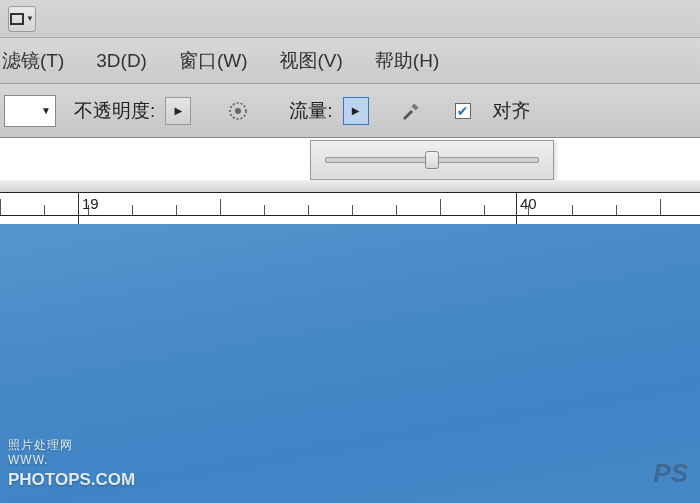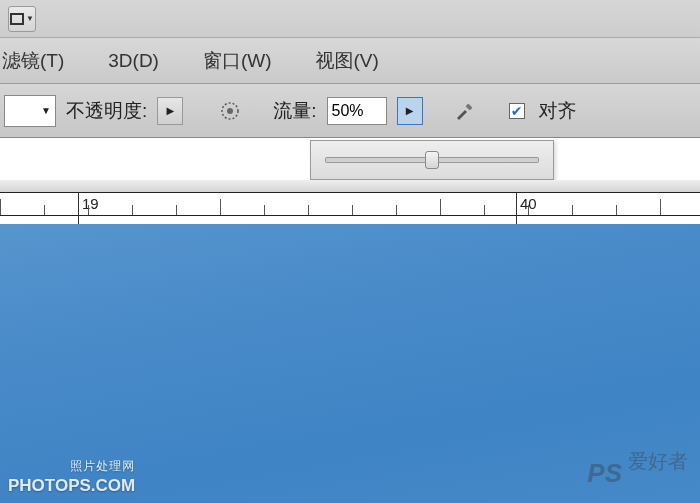--- a/index.html
+++ b/index.html
@@ -3,47 +3,47 @@
 <meta charset="utf-8">
 <style>
   * { box-sizing: border-box; margin: 0; padding: 0; font-family: "Microsoft YaHei", sans-serif; }
   body { width: 700px; height: 503px; background: #fff; overflow: hidden; position: relative; }
 
   .topbar { height: 38px; background: linear-gradient(#d6d6d6,#cdcdcd); border-bottom: 1px solid #aaa; display: flex; align-items: center; padding-left: 8px; }
   .screen-mode-btn { width: 28px; height: 26px; border: 1px solid #9a9a9a; border-radius: 3px; background: linear-gradient(#eaeaea,#d4d4d4); display: flex; align-items: center; justify-content: center; gap: 2px; }
   .screen-mode-icon { width: 14px; height: 12px; border: 2px solid #333; }
   .dropdown-arrow { font-size: 8px; color: #333; }
 
-  .menubar { height: 46px; background: linear-gradient(#d8d8d8,#cacaca); border-bottom: 1px solid #9c9c9c; display: flex; align-items: center; padding-left: 2px; gap: 44px; font-size: 19px; color: #333; }
+  .menubar { height: 46px; background: linear-gradient(#d8d8d8,#cacaca); border-bottom: 1px solid #9c9c9c; display: flex; align-items: center; padding-left: 2px; gap: 32px; font-size: 19px; color: #333; }
   .menu-item { cursor: default; }
 
   .optionsbar { height: 54px; background: linear-gradient(#d6d6d6,#c7c7c7); border-bottom: 1px solid #888; display: flex; align-items: center; padding-left: 4px; gap: 10px; font-size: 19px; color: #222; position: relative; }
   .brush-preset { width: 52px; height: 32px; background: #fff; border: 1px solid #888; display: flex; align-items: center; justify-content: flex-end; padding-right: 4px; }
   .brush-preset .tri { font-size: 10px; }
-  .label { white-space: nowrap; }
+  .label { white-space: nowrap; margin-left: 8px; }
   .num-input { width: 60px; height: 28px; background: #fff; border: 1px solid #888; font-size: 16px; padding: 0 4px; text-align: left; }
   .popup-btn { width: 26px; height: 28px; border: 1px solid #999; background: linear-gradient(#e6e6e6,#d0d0d0); display: flex; align-items: center; justify-content: center; font-size: 10px; }
   .popup-btn.active { border: 1px solid #3a76c4; background: #bcd3ef; }
   .airbrush-icon, .eyedrop-icon { width: 26px; height: 26px; display: flex; align-items: center; justify-content: center; }
   .checkbox { width: 16px; height: 16px; border: 1px solid #666; background: #fff; display: inline-flex; align-items: center; justify-content: center; color: #2a6db0; font-size: 14px; margin-right: 4px; }
 
   .slider-popup { position: absolute; left: 310px; top: 140px; width: 244px; height: 40px; background: linear-gradient(#eeeeee,#dcdcdc); border: 1px solid #9a9a9a; display: flex; align-items: center; justify-content: center; box-shadow: 2px 2px 4px rgba(0,0,0,.15); }
   .slider-track { width: 214px; height: 6px; background: #d0d0d0; border: 1px solid #999; border-radius: 2px; position: relative; }
   .slider-thumb { position: absolute; top: -7px; left: 50%; transform: translateX(-50%); width: 14px; height: 18px; background: linear-gradient(#f4f4f4,#d6d6d6); border: 1px solid #888; border-radius: 3px; }
 
   .ruler { position: absolute; top: 192px; left: 0; right: 0; height: 24px; background: #fff; border-top: 1px solid #222; border-bottom: 1px solid #222; }
   .ruler-separator { position: absolute; top: 180px; left: 0; right: 0; height: 12px; background: linear-gradient(#efefef,#d4d4d4); }
   .ruler .major { position: absolute; top: 0; width: 1px; height: 32px; background: #333; }
   .ruler .minor { position: absolute; bottom: 0; width: 1px; height: 10px; background: #555; }
   .ruler .med { position: absolute; bottom: 0; width: 1px; height: 16px; background: #555; }
   .ruler .num { position: absolute; top: 2px; font-size: 15px; color: #222; }
 
   .canvas { position: absolute; top: 224px; left: 0; right: 0; bottom: 0; background: #4a8ecb; background: linear-gradient(170deg,#5795cd 0%, #4a8bc9 30%, #3f84c5 70%, #4689c8 100%); }
 
-  .watermark-left { position: absolute; left: 8px; bottom: 6px; color: rgba(255,255,255,.85); font-size: 14px; line-height: 1.3; font-family: Arial, sans-serif; text-shadow: 0 1px 2px rgba(0,0,0,.3); text-align: right; }
+  .watermark-left { position: absolute; left: 8px; bottom: 12px; color: rgba(255,255,255,.85); font-size: 14px; line-height: 1.3; font-family: Arial, sans-serif; text-shadow: 0 1px 2px rgba(0,0,0,.3); }
   .watermark-left .small { font-size: 12px; letter-spacing: 1px; }
   .watermark-left .big { font-size: 17px; font-weight: bold; }
 
   .watermark-right { position: absolute; right: 12px; bottom: 14px; color: rgba(60,80,100,.55); display: flex; align-items: center; gap: 6px; }
   .watermark-right .ps { font-size: 26px; font-weight: bold; font-style: italic; font-family: Arial; margin-top: 24px; }
   .watermark-right .txt { font-size: 20px; }
 </style>
 </head>
 <body>
 
@@ -52,38 +52,38 @@
     <span class="screen-mode-icon"></span>
     <span class="dropdown-arrow">▼</span>
   </div>
 </div>
 
 <div class="menubar">
   <span class="menu-item">滤镜(T)</span>
   <span class="menu-item">3D(D)</span>
   <span class="menu-item">窗口(W)</span>
   <span class="menu-item">视图(V)</span>
+  <span class="menu-item">帮助(H)</span>
 </div>
 
 <div class="optionsbar">
   <div class="brush-preset">
     <span class="tri">▼</span>
   </div>
   <span class="label">不透明度:</span>
   <div class="popup-btn">▶</div>
   <div style="width:14px"></div>
   <div class="airbrush-icon">
     <svg width="22" height="22" viewBox="0 0 22 22">
         <circle cx="11" cy="11" r="8" fill="none" stroke="#555" stroke-width="1.5" stroke-dasharray="2 2"></circle>
         <circle cx="11" cy="11" r="3" fill="#666"></circle>
       </svg>
   </div>
   <div style="width:10px"></div>
   <span class="label">流量:</span>
-  <input class="num-input" value="50%" style="">
   <div class="popup-btn active">▶</div>
   <div style="width:8px"></div>
   <div class="eyedrop-icon">
     <svg width="22" height="22" viewBox="0 0 22 22">
         <path d="M4 18 L12 10 L14 12 L6 20 Z" fill="#555"></path>
         <rect x="13" y="5" width="6" height="4" rx="1" fill="#777" transform="rotate(45 16 7)"></rect>
       </svg>
   </div>
   <div style="width:12px"></div>
   <span class="checkbox">✔</span>
@@ -118,19 +118,19 @@
     <div class="minor" style="left: 528px;"></div>
     <div class="minor" style="left: 572px;"></div>
     <div class="minor" style="left: 616px;"></div>
     <div class="med" style="left: 660px;"></div>
   </div>
 
 <div class="canvas"></div>
 
 <div class="watermark-left">
   <div class="small">照片处理网</div>
+  <div class="small">WWW.</div>
   <div class="big">PHOTOPS.COM</div>
 </div>
 
 <div class="watermark-right">
   <span class="ps">PS</span>
-  <span class="txt">爱好者</span>
 </div>
 
 </body></html>

